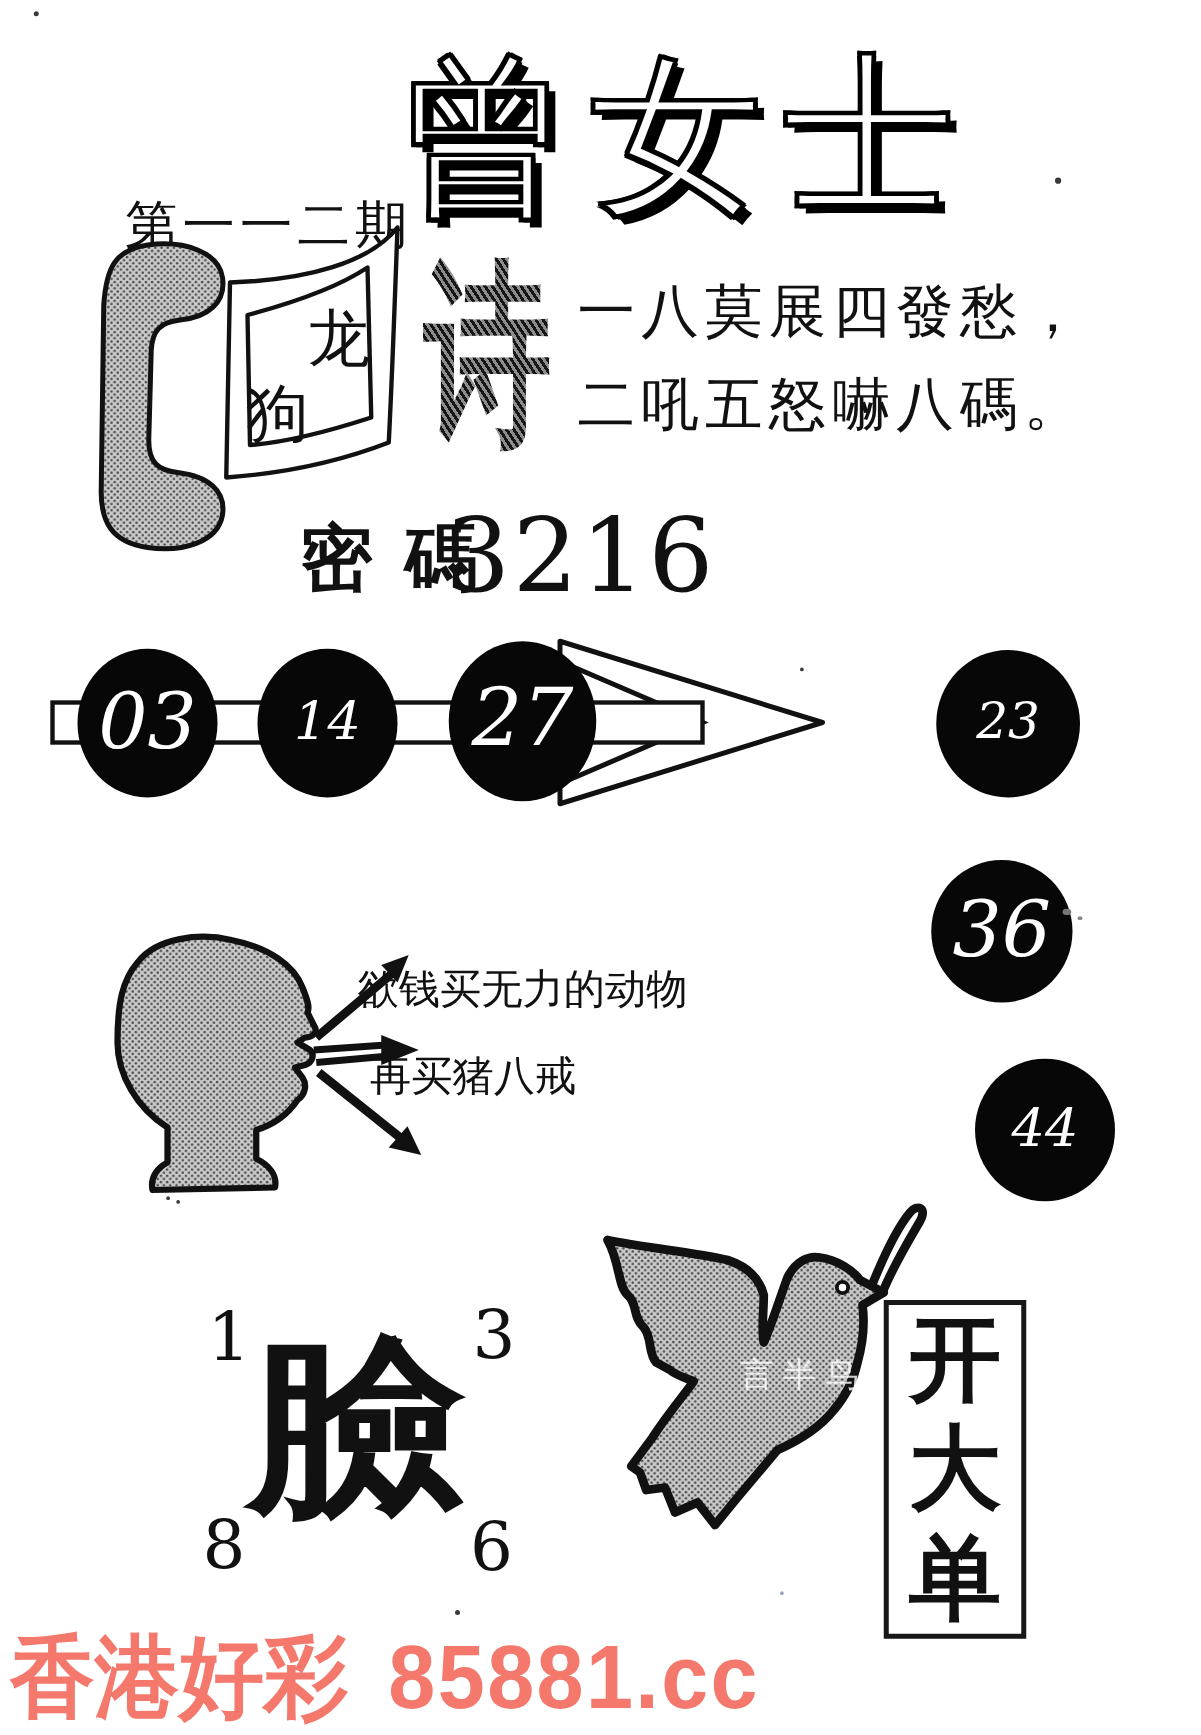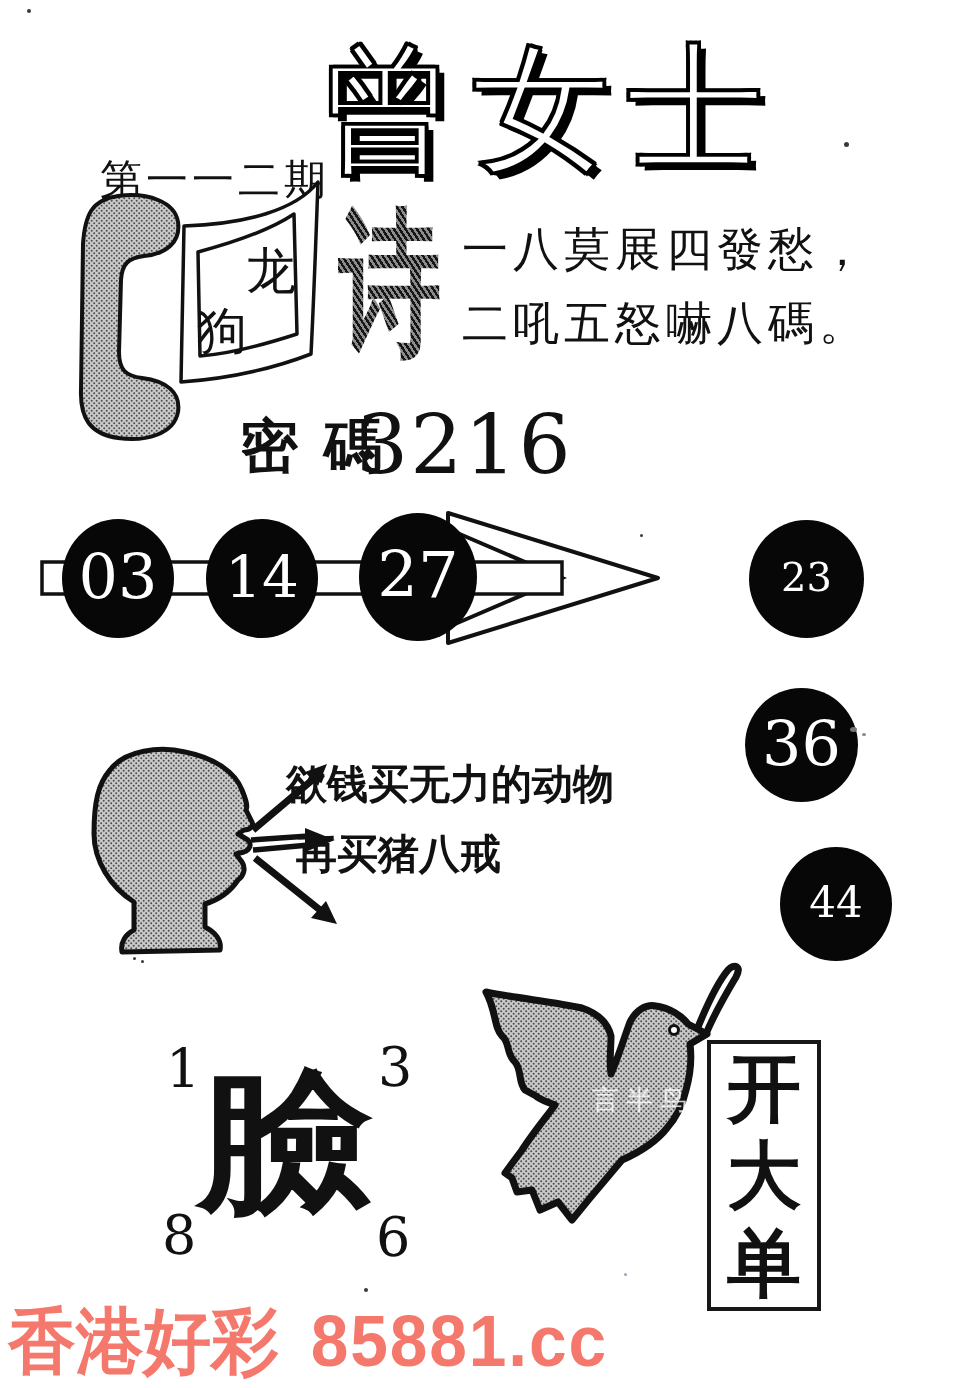--- a/index.html
+++ b/index.html
@@ -31,28 +31,28 @@
   .poem1{left:462px;top:219px;}
   .poem2{left:462px;top:293px;}
   .pw-label{left:240px;top:408px;font-size:58px;font-weight:700;letter-spacing:26px;white-space:nowrap;}
   .pw-value{left:356px;top:398px;font-size:82px;letter-spacing:2px;}
   .zodiac{font-size:50px;font-weight:500;}
   
   .ball{
     background:#070707;border-radius:50%;color:#fff;display:flex;align-items:center;justify-content:center;
     font-family:"DejaVu Serif",serif;font-weight:400;
   }
-  .ball span{transform:translateY(-2px);}
+  .ball span{transform:translateY(-2px);font-style:italic;}
   .b03{left:62px;top:519px;width:112px;height:119px;font-size:62px;}
-  .b14{left:206px;top:519px;width:112px;height:119px;font-size:58px;}
+  .b14{left:206px;top:519px;width:112px;height:119px;font-size:42px;}
   .b27{left:359px;top:513px;width:118px;height:128px;font-size:64px;text-align:center;}
   .b23{left:749px;top:520px;width:115px;height:118px;font-size:40px;}
   .b36{left:745px;top:688px;width:113px;height:114px;font-size:62px;}
   .b44{left:780px;top:847px;width:112px;height:114px;font-size:42px;}
-  .speech-line{font-size:41px;white-space:nowrap;font-weight:700;}
+  .speech-line{font-size:33px;white-space:nowrap;font-weight:400;margin-top:12px;}
   .sp1{left:286px;top:757px;}
   .sp2{left:296px;top:827px;}
   .corner-num{font-size:54px;}
   .face-char{left:198px;top:1062px;font-size:162px;line-height:1;font-weight:700;transform:scale(1.08,0.96);transform-origin:left top;}
   .watermark{
     left:592px;top:1082px;font-size:27px;letter-spacing:7px;color:rgba(255,255,255,0.8);white-space:nowrap;text-align:right;
   }
   .sign-box{
     left:707px;top:1040px;width:106px;height:263px;border:4px solid #171717;background:#fff;
     display:flex;flex-direction:column;align-items:center;justify-content:space-around;

